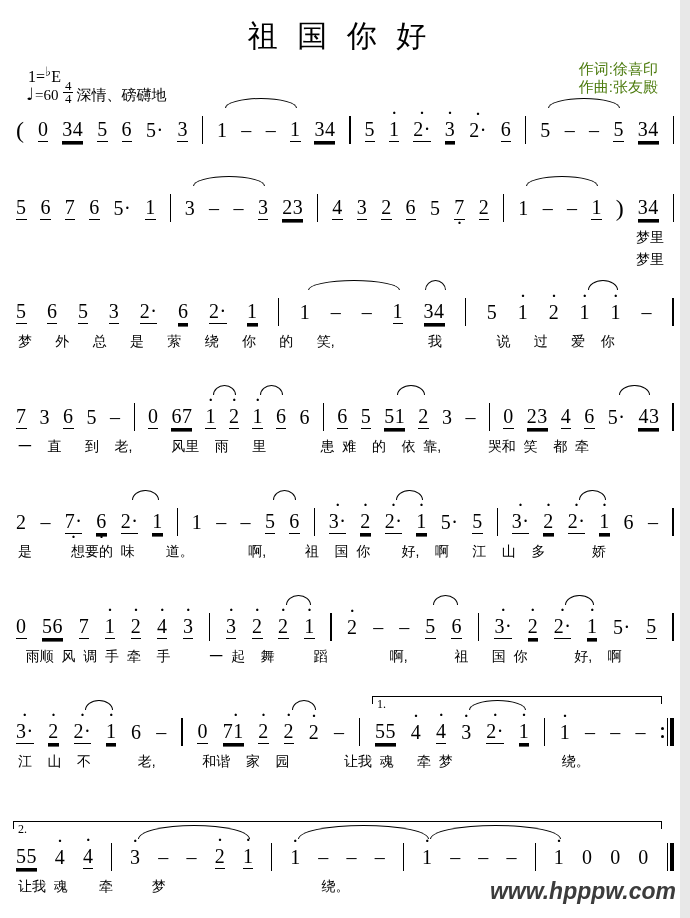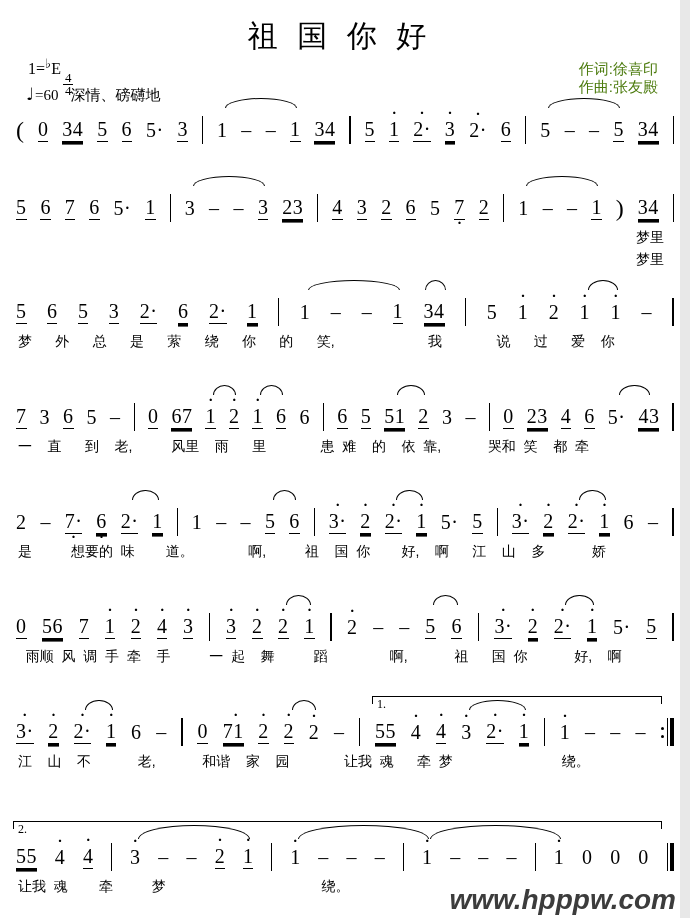--- a/index.html
+++ b/index.html
@@ -1,28 +1,28 @@
 <!DOCTYPE html>
 <html><head>
 <meta charset="utf-8">
 <style>
   html,body{margin:0;padding:0;background:#e8e8e8}
   #stage{position:relative;width:680px;height:918px;background:#ffffff;overflow:hidden;
          font-family:"Liberation Serif",serif;color:#000}
   
   .title{position:absolute;top:16px;left:0;width:100%;text-align:center;
          font-size:30px;letter-spacing:6px;font-family:"Liberation Serif",serif}
-  .keysig{position:absolute;left:28px;top:56px;font-size:16px}
+  .keysig{position:absolute;left:28px;top:64px;font-size:16px}
   .keysig .flat{font-family:"DejaVu Sans",sans-serif;font-size:13px;vertical-align:6px}
   .frac{display:inline-flex;flex-direction:column;text-align:center;vertical-align:-8px;
         margin-left:2px;font-size:13px;line-height:12px}
   .frac .fn{border-bottom:1px solid #000;padding:0 2px}
   .tempo{position:absolute;left:26px;top:84px;font-size:15px}
   .qnote{font-family:"DejaVu Sans",sans-serif;font-size:17px;margin-right:1px}
-  .expr{margin-left:12px;font-family:"Liberation Sans",sans-serif;font-size:15px}
+  .expr{margin-left:18px;font-family:"Liberation Sans",sans-serif;font-size:15px}
   .credits{position:absolute;right:22px;top:60px;font-size:15px;line-height:18px;
            font-family:"Liberation Sans",sans-serif;text-align:left}
   
   .sys{position:absolute;left:0;width:690px}
   .notes{display:flex;justify-content:space-between;align-items:flex-end;
          padding:0 16px;margin-top:18px;position:relative}
   .tok{display:inline-flex;flex-direction:column;align-items:center}
   .dr{display:flex;justify-content:center}
   .dr-top{height:8px}
   .dr-bot{height:6px}
@@ -39,22 +39,22 @@
   .rep .thin{width:1.3px;height:28px;background:#000;margin-right:2.5px}
   .rep .thick{width:3.5px;height:28px;background:#000}
   .arc{position:absolute;border:1px solid #000;border-bottom:none;
        border-radius:50% 50% 0 0 / 100% 100% 0 0;top:6px;height:12px}
   .volta{position:absolute;height:7px;border-top:1.2px solid #000;
          border-left:1.2px solid #000;border-right:1.2px solid #000;top:2px}
   .volta span{position:absolute;left:4px;top:0;font-size:12px;background:#fff;padding-right:3px}
   .lyr{white-space:pre;font-size:14px;line-height:21px;padding:0 18px;margin-top:1px;
        font-family:"Liberation Sans",sans-serif}
   .lyr.right{text-align:right;padding-right:26px}
-  .watermark{position:absolute;right:4px;bottom:2px;font-family:"Liberation Sans",sans-serif;
-             font-weight:700;font-style:italic;font-size:28px}
+  .watermark{position:absolute;right:4px;bottom:13px;font-family:"Liberation Sans",sans-serif;
+             font-weight:700;font-style:italic;font-size:23px}
 </style>
 </head>
 <body>
 
 <div id="stage">
   <div class="title">祖 国 你 好</div>
 
   <div class="keysig">
     <span>1=</span><sup class="flat">♭</sup><span>E</span><span class="frac">
         <span class="fn">4</span>

